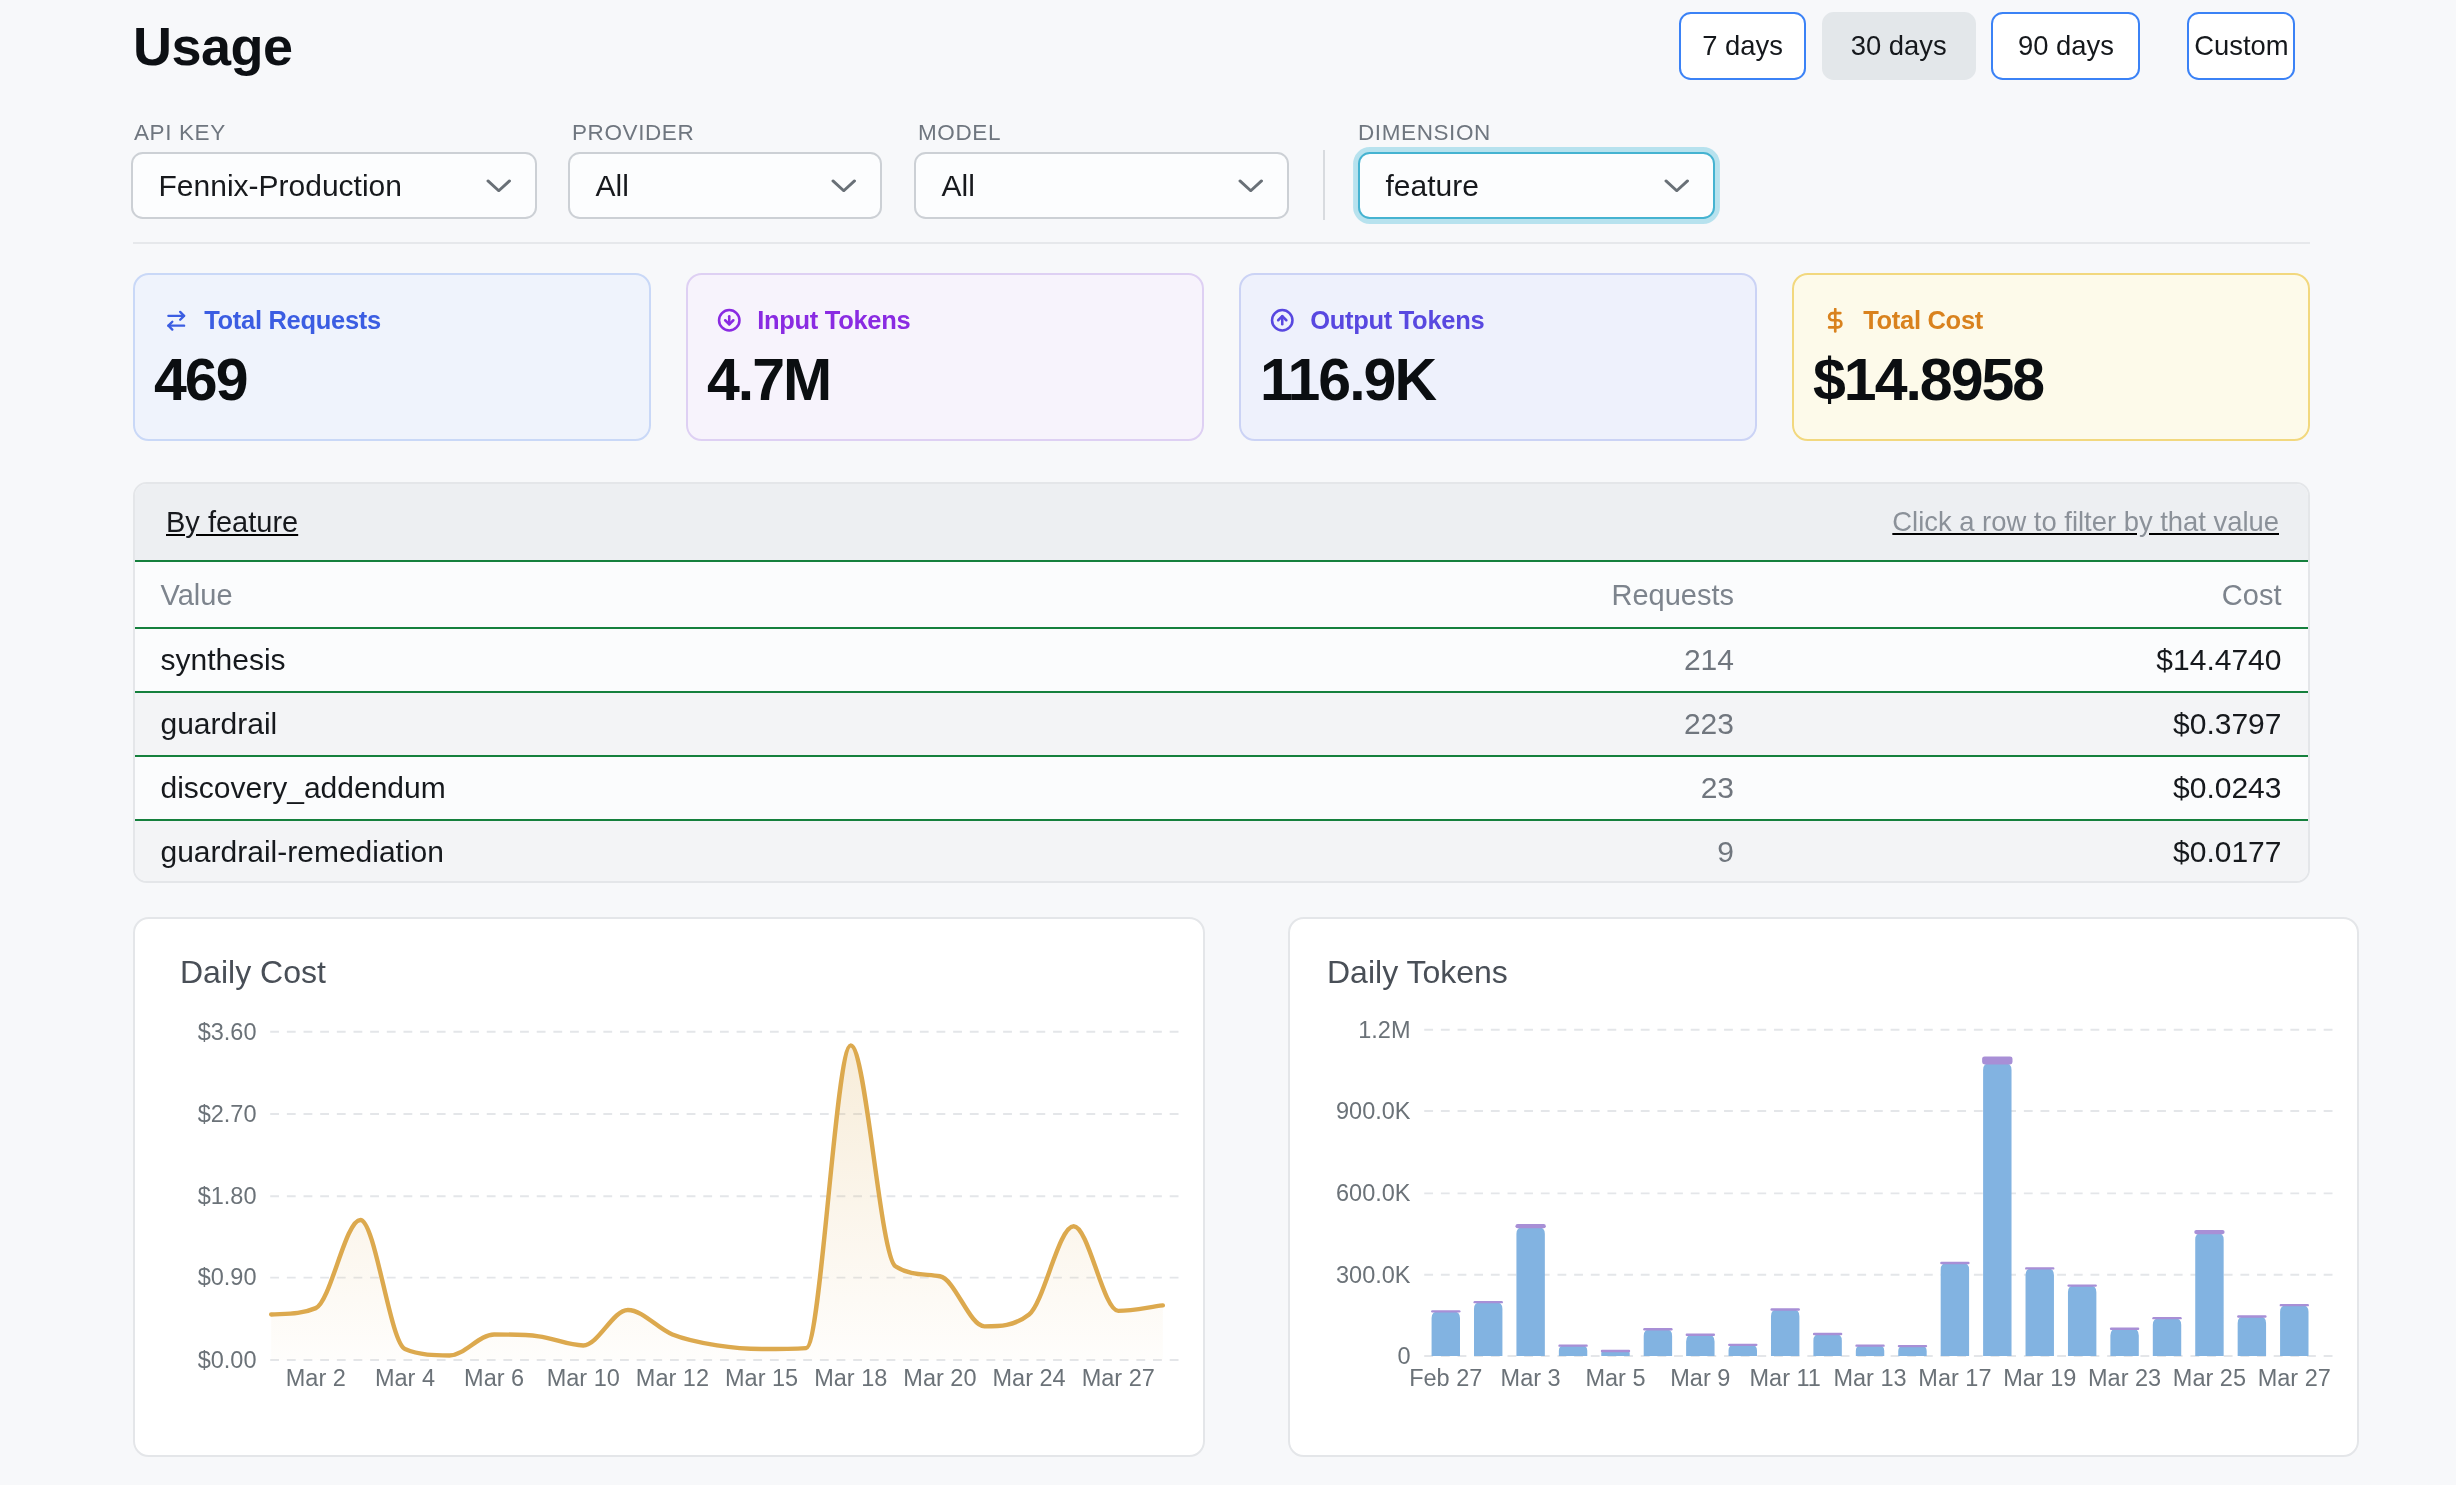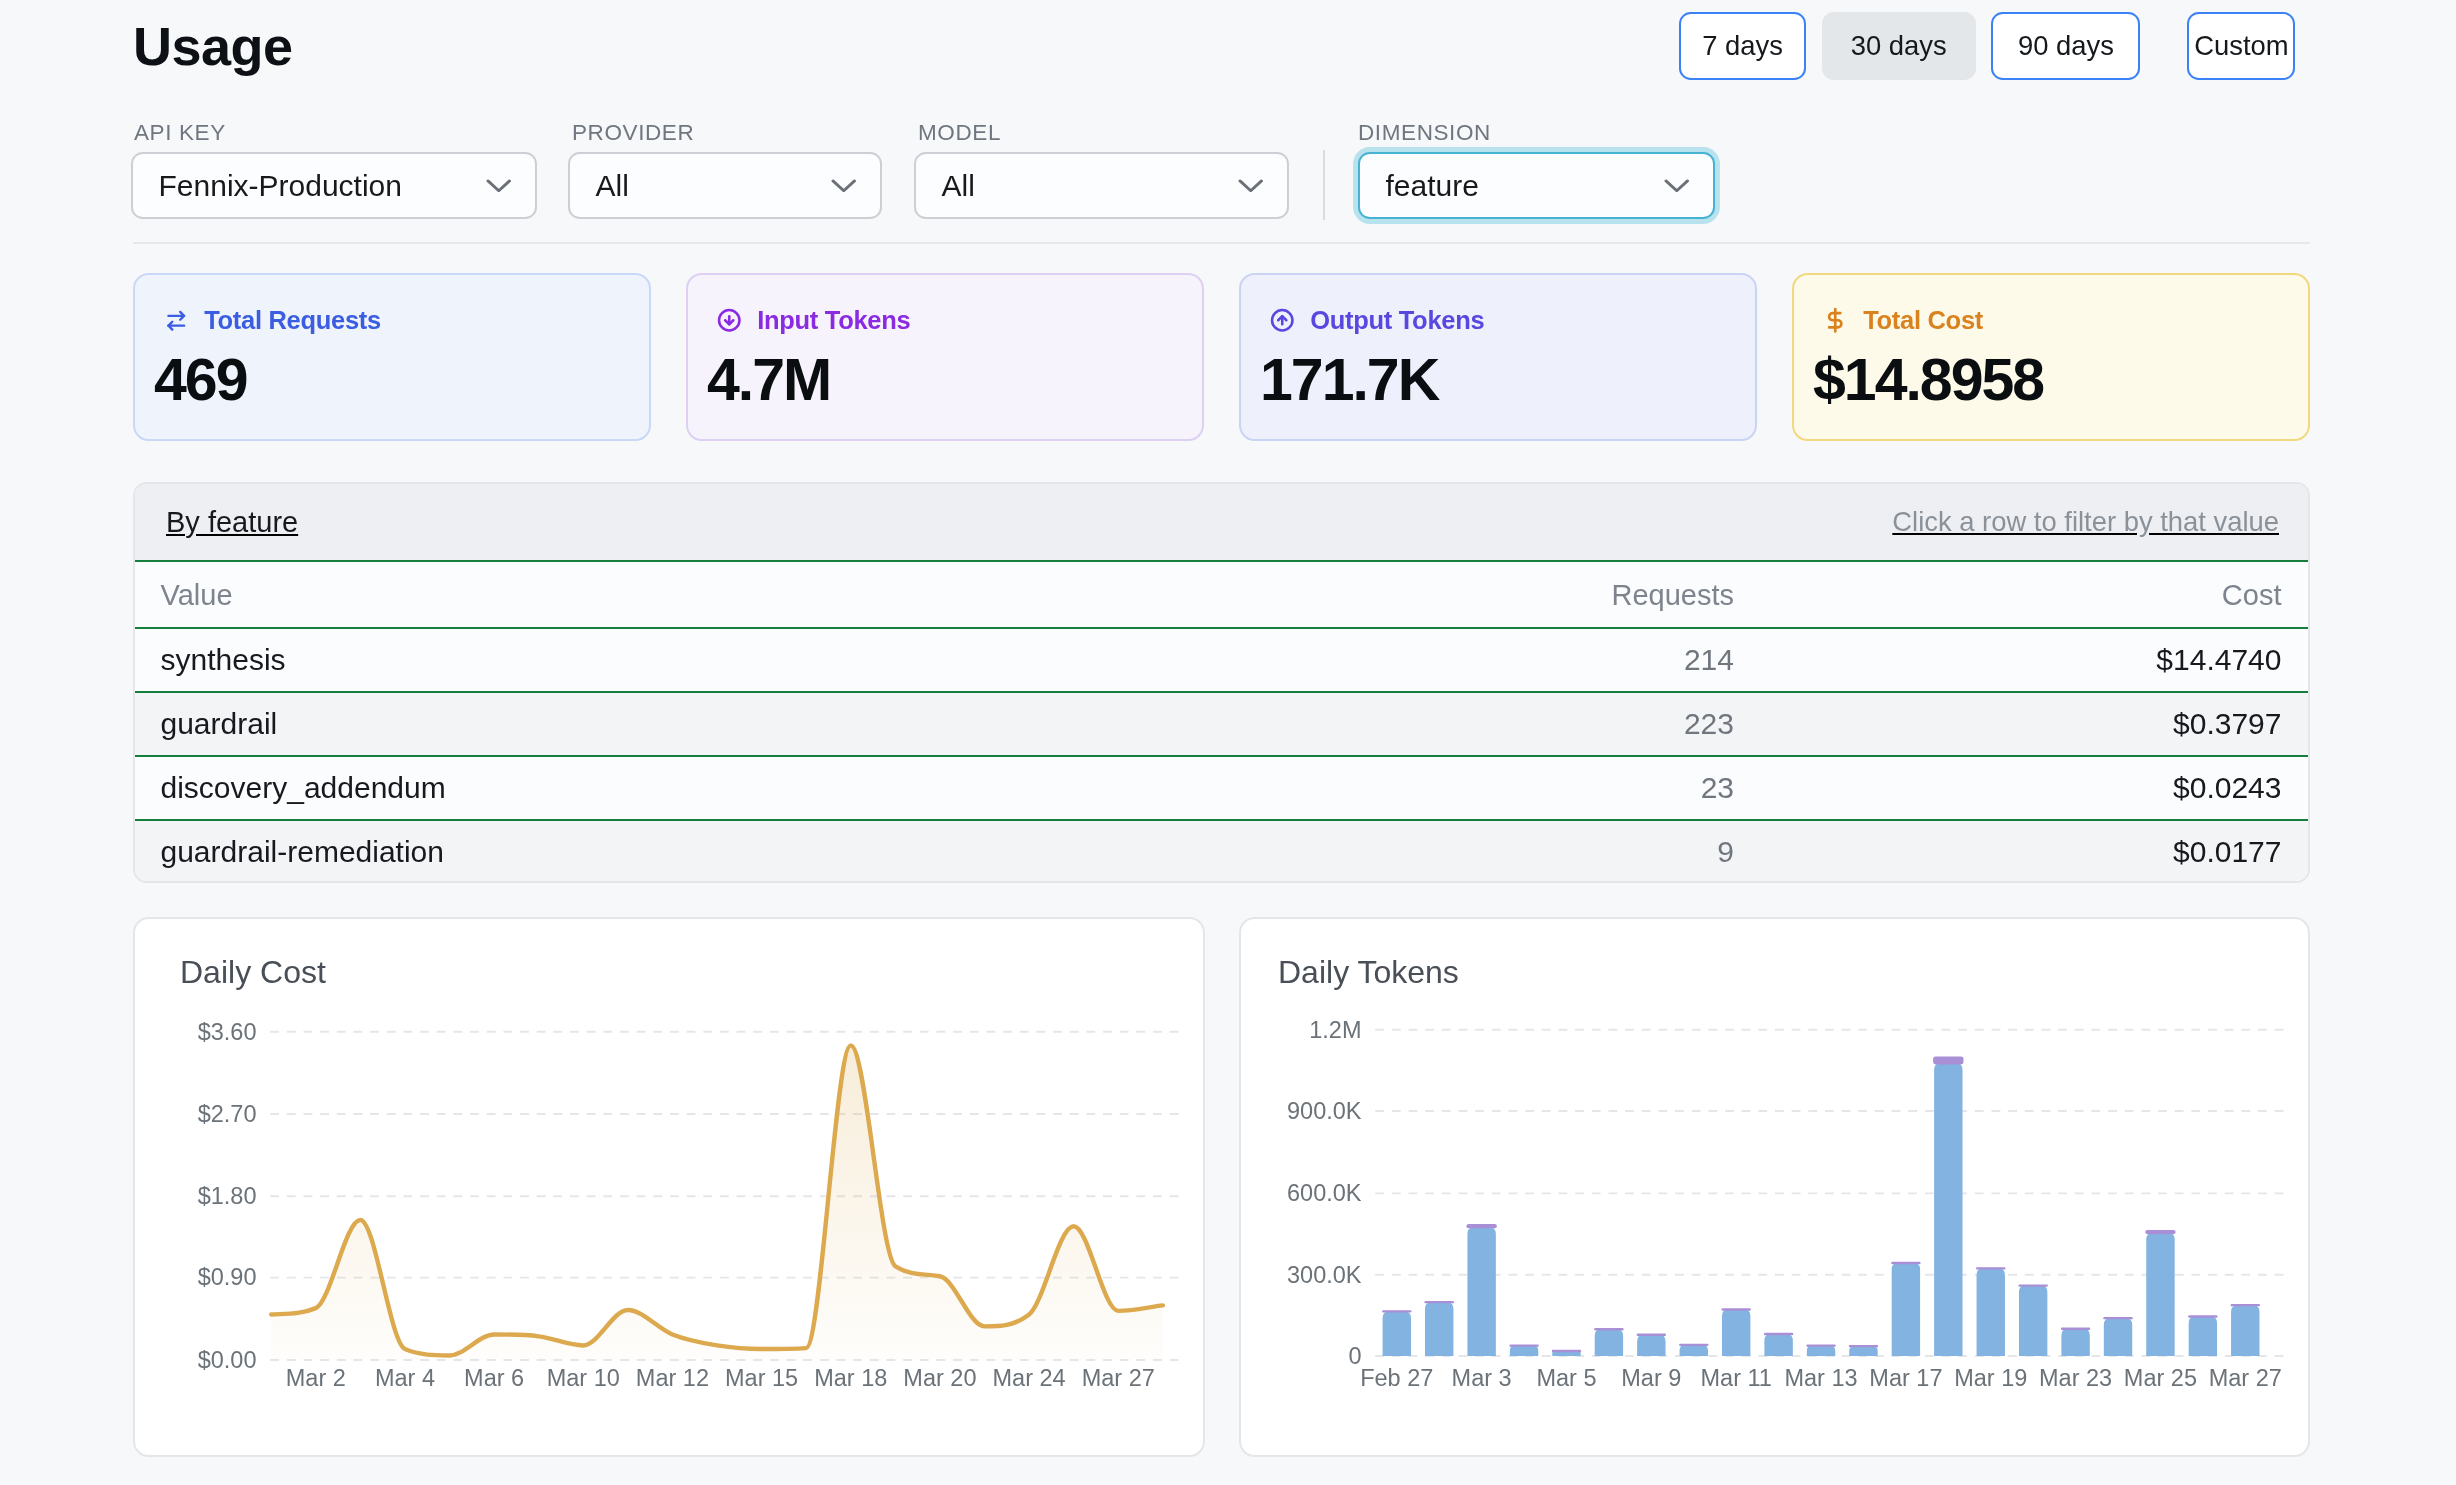--- a/index.html
+++ b/index.html
@@ -95,21 +95,21 @@
 </div>
 <div class="abs scard" style="left:1239px;background:#eef1fc;border-color:#cbd3f5">
   <div class="lab" style="color:#5848e0">
     <svg width="24.5" height="24.5" viewBox="0 0 24 24" fill="none" stroke="#5848e0" stroke-width="2.5" stroke-linecap="round" stroke-linejoin="round">
         <circle cx="12" cy="12" r="10"></circle>
         <path d="M12 16V8"></path>
         <path d="M8 12l4-4 4 4"></path>
       </svg>
     Output Tokens
   </div>
-  <div class="val">171.7K</div>
+  <div class="val">116.9K</div>
 </div>
 <div class="abs scard" style="left:1792px;background:#fdfaea;border-color:#f2d87e">
   <div class="lab" style="color:#d9821e">
     <svg width="24.5" height="24.5" viewBox="0 0 24 24" fill="none" stroke="#d9821e" stroke-width="2.6" stroke-linecap="round" stroke-linejoin="round">
         <path d="M12 1v22"></path>
         <path d="M17 5H9.5a3.5 3.5 0 000 7h5a3.5 3.5 0 010 7H6"></path>
       </svg>
     Total Cost
   </div>
   <div class="val">$14.8958</div>
@@ -180,21 +180,21 @@
       <text x="730.5" y="477">Mar 18</text>
       <text x="821.5" y="477">Mar 20</text>
       <text x="912.5" y="477">Mar 24</text>
       <text x="1003.5" y="477">Mar 27</text>
     </g>
     <path fill="url(#gfill)" d="M139.0 403.6 C154.2 402.7 169.3 403.6 184.5 397.1 C199.7 390.7 214.8 307.1 230.0 307.1 C245.2 307.1 260.3 432.4 275.5 438.9 C290.7 445.4 305.8 445.4 321.0 445.4 C336.2 445.4 351.3 424.0 366.5 424.0 C381.7 424.0 396.8 424.0 412.0 425.9 C427.2 427.7 442.3 435.2 457.5 435.2 C472.7 435.2 487.8 399.0 503.0 399.0 C518.2 399.0 533.3 418.0 548.5 424.0 C563.7 430.1 578.8 432.7 594.0 435.2 C609.2 437.6 624.3 438.9 639.5 438.9 C654.7 438.9 669.8 438.9 685.0 437.9 C700.2 437.0 715.3 129.0 730.5 129.0 C745.7 129.0 760.8 344.6 776.0 354.4 C791.2 364.3 806.3 362.1 821.5 364.6 C836.7 367.2 851.8 415.7 867.0 415.7 C882.2 415.7 897.3 415.7 912.5 403.6 C927.7 391.5 942.8 313.6 958.0 313.6 C973.2 313.6 988.3 399.9 1003.5 399.9 C1018.7 399.9 1033.8 396.2 1049.0 394.3 L1049.0 450 L139.0 450 Z"></path>
     <path fill="none" stroke="#dca94e" stroke-width="4.5" stroke-linecap="round" d="M139.0 403.6 C154.2 402.7 169.3 403.6 184.5 397.1 C199.7 390.7 214.8 307.1 230.0 307.1 C245.2 307.1 260.3 432.4 275.5 438.9 C290.7 445.4 305.8 445.4 321.0 445.4 C336.2 445.4 351.3 424.0 366.5 424.0 C381.7 424.0 396.8 424.0 412.0 425.9 C427.2 427.7 442.3 435.2 457.5 435.2 C472.7 435.2 487.8 399.0 503.0 399.0 C518.2 399.0 533.3 418.0 548.5 424.0 C563.7 430.1 578.8 432.7 594.0 435.2 C609.2 437.6 624.3 438.9 639.5 438.9 C654.7 438.9 669.8 438.9 685.0 437.9 C700.2 437.0 715.3 129.0 730.5 129.0 C745.7 129.0 760.8 344.6 776.0 354.4 C791.2 364.3 806.3 362.1 821.5 364.6 C836.7 367.2 851.8 415.7 867.0 415.7 C882.2 415.7 897.3 415.7 912.5 403.6 C927.7 391.5 942.8 313.6 958.0 313.6 C973.2 313.6 988.3 399.9 1003.5 399.9 C1018.7 399.9 1033.8 396.2 1049.0 394.3"></path>
   </svg>
 </div>
 
-<div class="abs ccard" style="left:1239px;width:1071px">
+<div class="abs ccard" style="left:1288px;width:1071px">
   <div class="ctitle" style="left:37px;top:35px">Daily Tokens</div>
   <svg width="1067" height="536" viewBox="0 0 1089 547">
     <g stroke="#e4e6e9" stroke-width="2" stroke-dasharray="9 8">
       <line x1="137" y1="113" x2="1066" y2="113"></line>
       <line x1="137" y1="196" x2="1066" y2="196"></line>
       <line x1="137" y1="280" x2="1066" y2="280"></line>
       <line x1="137" y1="363" x2="1066" y2="363"></line>
       <line x1="137" y1="446" x2="1066" y2="446"></line>
     </g>
     <g font-size="24" fill="#6b7278" text-anchor="end">

